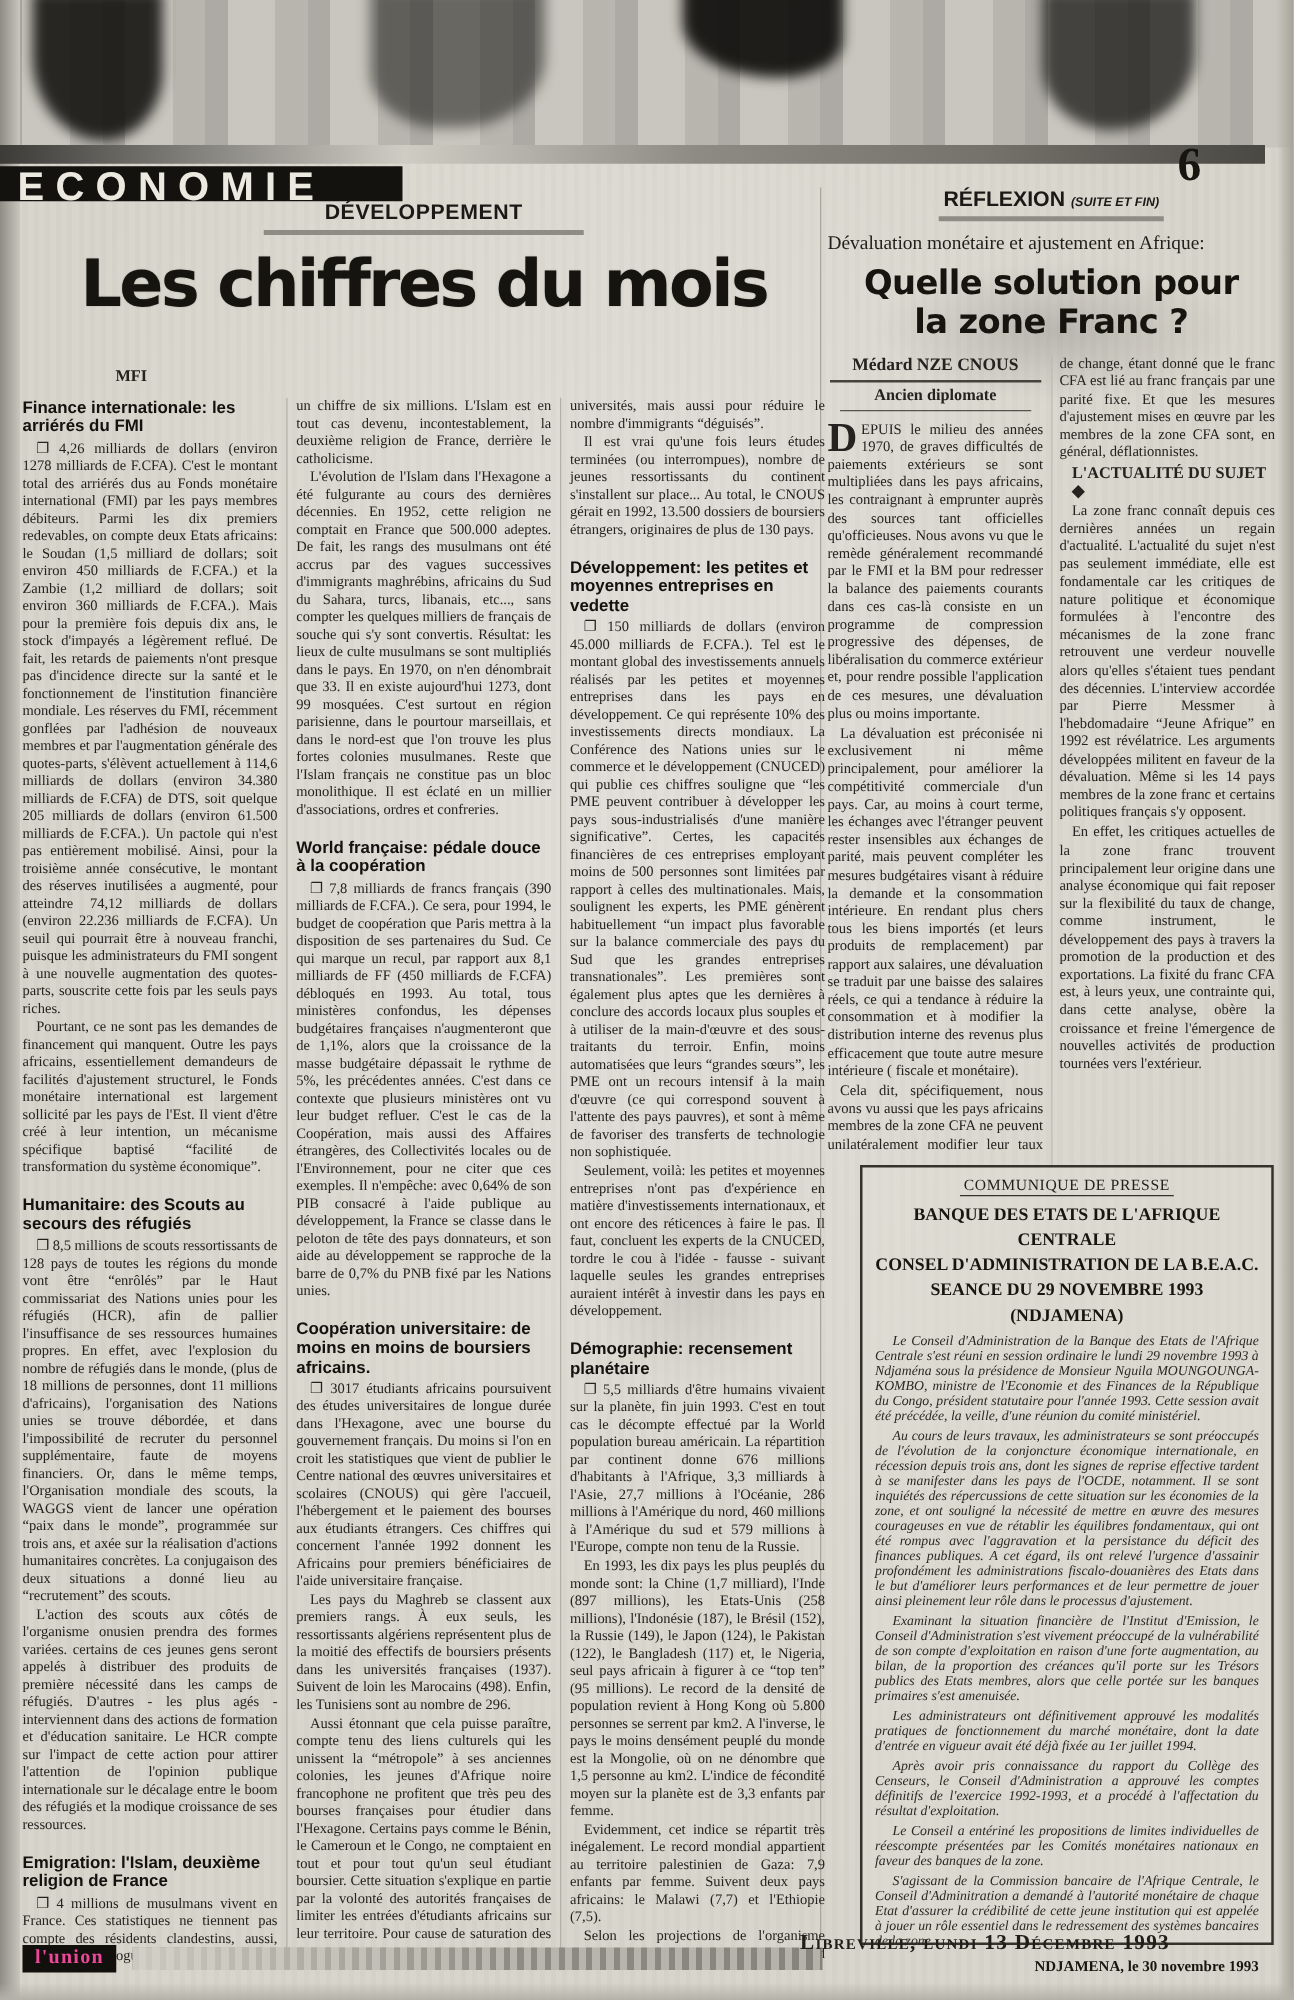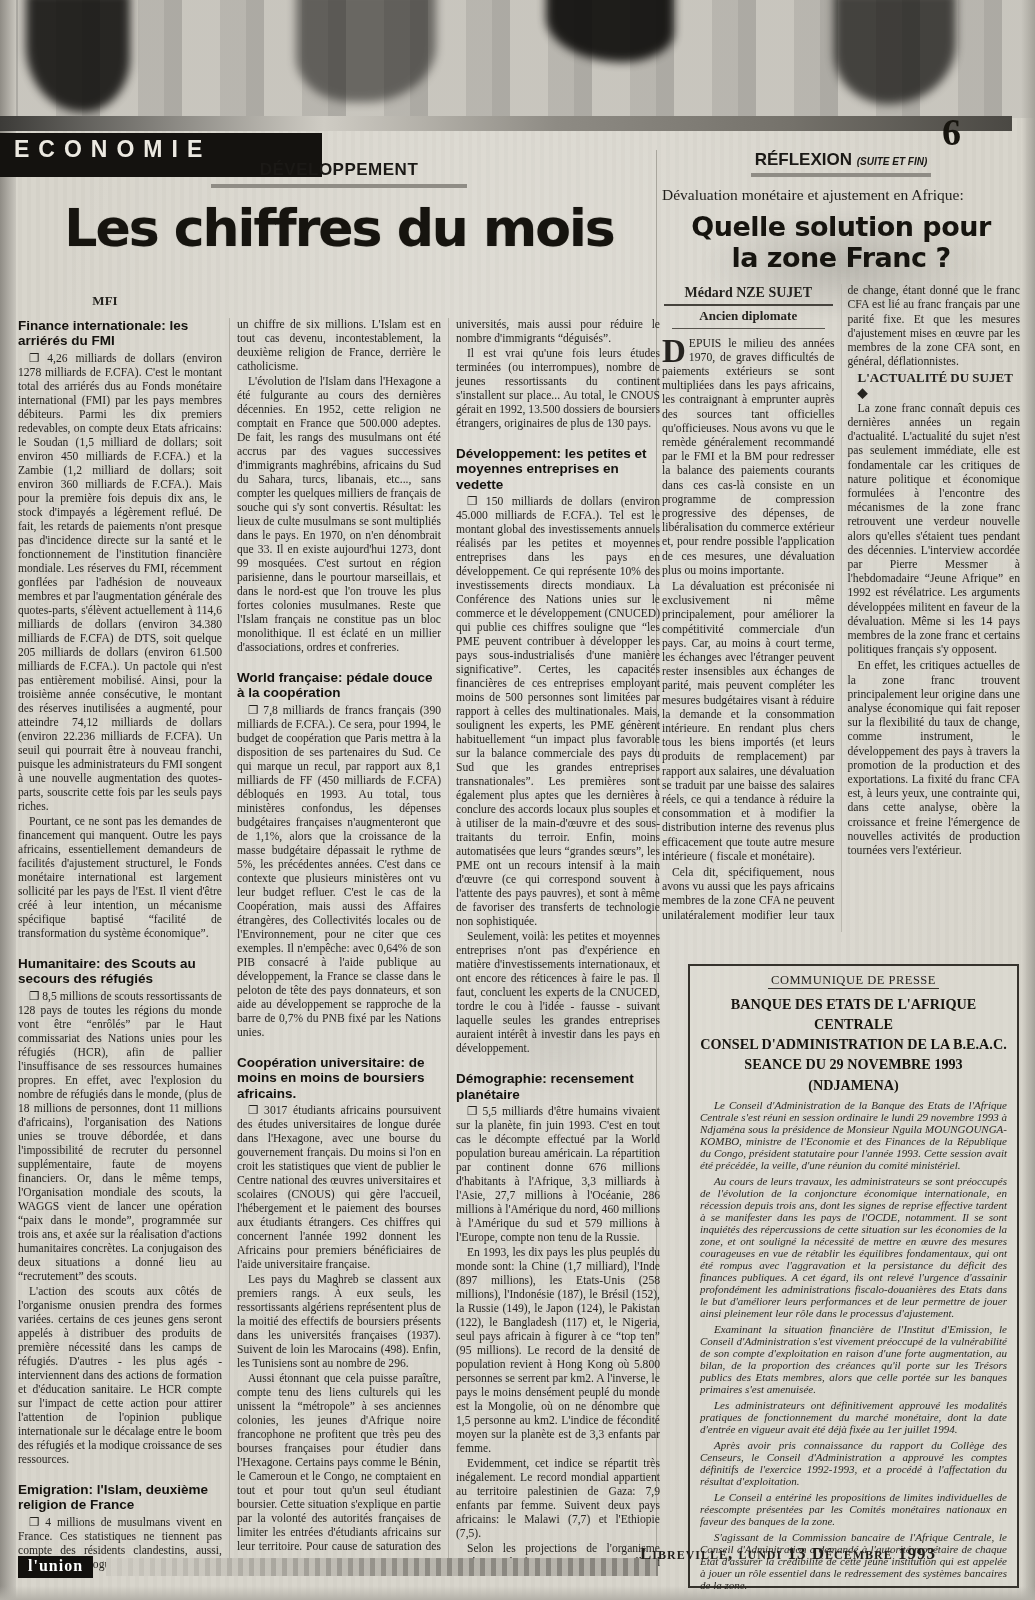--- a/index.html
+++ b/index.html
@@ -25,22 +25,22 @@
   .blob3{left:546px;top:-12px;width:128px;height:74px;opacity:.9;border-radius:0 0 40% 60%;}
   .blob4{left:834px;top:-8px;width:122px;height:112px;opacity:.7;border-radius:0 0 55% 45%;}
   .bleed{position:absolute;filter:blur(3px);pointer-events:none;}
   .bleed1{left:700px;top:210px;width:290px;height:110px;
     background:radial-gradient(ellipse at center, rgba(110,108,102,.30), transparent 70%);}
   .bleed2{left:470px;top:940px;width:170px;height:170px;
     background:radial-gradient(ellipse at center, rgba(120,118,112,.18), transparent 70%);}
   
   .gradient-strip{position:absolute;left:0;top:116px;width:1012px;height:15px;
     background:linear-gradient(90deg,#3c3b38,#cfccc4 32%,#8e8b84 55%,#75726b 78%,#4a4843);}
-  .section-banner{position:absolute;left:0;top:133px;width:322px;height:44px;background:#14120f;
-    color:#ece9e1;font-family:"Liberation Sans",sans-serif;font-weight:bold;font-size:23px;
+  .section-banner{position:absolute;left:0;top:133px;width:322px;height:28px;background:#14120f;
+    color:#ece9e1;font-family:"Liberation Sans",sans-serif;font-weight:bold;font-size:32px;
     letter-spacing:9px;line-height:32px;padding-left:14px;box-sizing:border-box;}
   .page-num{position:absolute;left:942px;top:110px;font-family:"Liberation Serif",serif;
     font-weight:bold;font-size:38px;color:#17150f;}
   .vdiv{position:absolute;left:656px;top:150px;width:1px;height:1400px;background:#a9a69d;}
   
   .art-left{position:absolute;left:18px;top:160px;width:642px;}
   .kicker{text-align:center;font-family:"Liberation Sans",sans-serif;font-weight:bold;
     font-size:17px;letter-spacing:.5px;color:#1b1916;}
   .kicker-bar{width:256px;height:4px;background:#8f8c85;margin:4px auto 0;}
   .headline{text-align:center;font-family:"DejaVu Sans","Liberation Sans",sans-serif;
@@ -71,31 +71,31 @@
     border-bottom:2px solid #46433d;padding-bottom:4px;margin:2px 2px 3px;}
   .author-title{font-weight:bold;font-size:13px;text-align:center;
     border-bottom:1px solid #56534d;padding-bottom:4px;margin:0 10px 8px;}
   .body-r p{margin:0 0 2px;text-indent:10px;}
   .body-r p.dropcap{text-indent:0;}
   .body-r p.dropcap::first-letter{float:left;font-size:33px;line-height:26px;
     padding:1px 3px 0 0;font-weight:bold;}
   .subhead-r{font-weight:bold;font-size:13px;margin:9px 0 2px;text-indent:0 !important;
     text-align:left;padding-left:10px;}
   
-  .comm{position:absolute;left:688px;top:964px;width:331px;height:624px;box-sizing:border-box;
+  .comm{position:absolute;left:688px;top:932px;width:331px;height:624px;box-sizing:border-box;
     border:2px solid #35322c;padding:7px 10px 6px;background:rgba(225,222,213,.45);}
   .comm-label{text-align:center;font-size:12.5px;letter-spacing:.5px;color:#211f1b;}
   .comm-label .inner{border-bottom:1px solid #35322c;padding:0 3px 1px;}
   .comm-head{font-weight:bold;font-size:14.2px;line-height:1.42;text-align:center;
     margin-top:6px;color:#17150f;}
   .comm-body p{font-style:italic;font-size:11px;line-height:12px;text-align:justify;
     margin:4px 0 0;text-indent:14px;color:#2a2823;}
   .comm-date{font-weight:bold;font-size:12px;text-align:right;margin-top:7px;color:#17150f;}
   
-  .foot-logo{position:absolute;left:18px;top:1556px;background:#12100d;color:#ffffff;
+  .foot-logo{position:absolute;left:18px;top:1556px;background:#12100d;color:#ec4899;
     font-weight:bold;font-size:16px;padding:1px 10px 3px;letter-spacing:1px;}
   .foot-bar{position:absolute;left:106px;top:1558px;width:552px;height:18px;
     background:
       linear-gradient(90deg, rgba(216,213,204,.85), rgba(216,213,204,.1) 55%, rgba(216,213,204,0)),
       repeating-linear-gradient(90deg,#86837c 0 5px,#b5b2aa 5px 11px);}
   .foot-date{position:absolute;left:640px;top:1544px;width:348px;
     font-family:Liberation Serif, serif;font-weight:bold;font-size:17px;
     font-variant:small-caps;letter-spacing:1px;color:#201e19;}
 </style>
 </head>
@@ -161,21 +161,21 @@
 
   <div class="art-right">
     <div class="kicker-r">
       <span class="inner"><span>RÉFLEXION</span>
       <span class="note">(SUITE ET FIN)</span></span>
     </div>
     <div class="overline-r">Dévaluation monétaire et ajustement en Afrique:</div>
     <h2 class="title-r">Quelle solution pour la zone Franc ?</h2>
 
     <div class="body-r">
-      <div class="author-name">Médard NZE SUJET</div>
+      <div class="author-name">Médard NZE CNOUS</div>
       <div class="author-title">Ancien diplomate</div>
       <p class="dropcap">DEPUIS le milieu des années 1970, de graves difficultés de paiements extérieurs se sont multipliées dans les pays africains, les contraignant à emprunter auprès des sources tant officielles qu'officieuses. Nous avons vu que le remède généralement recommandé par le FMI et la BM pour redresser la balance des paiements courants dans ces cas-là consiste en un programme de compression progressive des dépenses, de libéralisation du commerce extérieur et, pour rendre possible l'application de ces mesures, une dévaluation plus ou moins importante.</p>
       <p>La dévaluation est préconisée ni exclusivement ni même principalement, pour améliorer la compétitivité commerciale d'un pays. Car, au moins à court terme, les échanges avec l'étranger peuvent rester insensibles aux échanges de parité, mais peuvent compléter les mesures budgétaires visant à réduire la demande et la consommation intérieure. En rendant plus chers tous les biens importés (et leurs produits de remplacement) par rapport aux salaires, une dévaluation se traduit par une baisse des salaires réels, ce qui a tendance à réduire la consommation et à modifier la distribution interne des revenus plus efficacement que toute autre mesure intérieure ( fiscale et monétaire).</p>
       <p>Cela dit, spécifiquement, nous avons vu aussi que les pays africains membres de la zone CFA ne peuvent unilatéralement modifier leur taux de change, étant donné que le franc CFA est lié au franc français par une parité fixe. Et que les mesures d'ajustement mises en œuvre par les membres de la zone CFA sont, en général, déflationnistes.</p>
       <p class="subhead-r">L'ACTUALITÉ DU SUJET ◆</p>
       <p>La zone franc connaît depuis ces dernières années un regain d'actualité. L'actualité du sujet n'est pas seulement immédiate, elle est fondamentale car les critiques de nature politique et économique formulées à l'encontre des mécanismes de la zone franc retrouvent une verdeur nouvelle alors qu'elles s'étaient tues pendant des décennies. L'interview accordée par Pierre Messmer à l'hebdomadaire “Jeune Afrique” en 1992 est révélatrice. Les arguments développées militent en faveur de la dévaluation. Même si les 14 pays membres de la zone franc et certains politiques français s'y opposent.</p>
       <p>En effet, les critiques actuelles de la zone franc trouvent principalement leur origine dans une analyse économique qui fait reposer sur la flexibilité du taux de change, comme instrument, le développement des pays à travers la promotion de la production et des exportations. La fixité du franc CFA est, à leurs yeux, une contrainte qui, dans cette analyse, obère la croissance et freine l'émergence de nouvelles activités de production tournées vers l'extérieur.</p>
     </div>
   </div>
 

